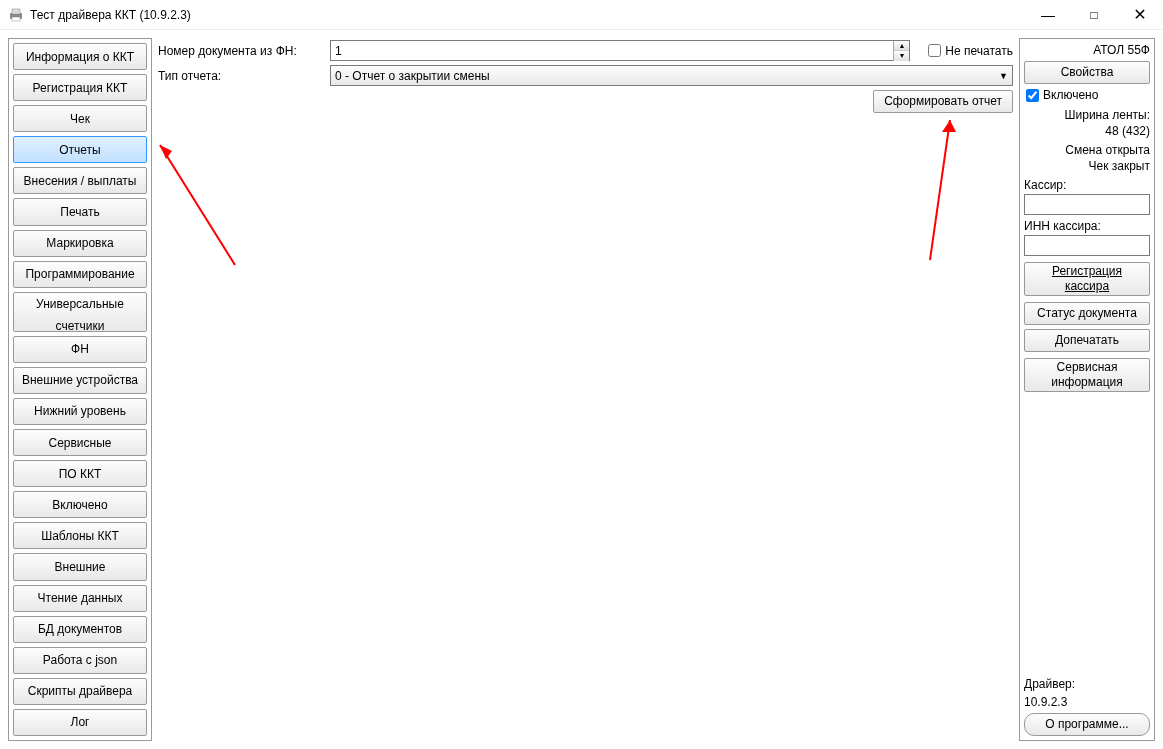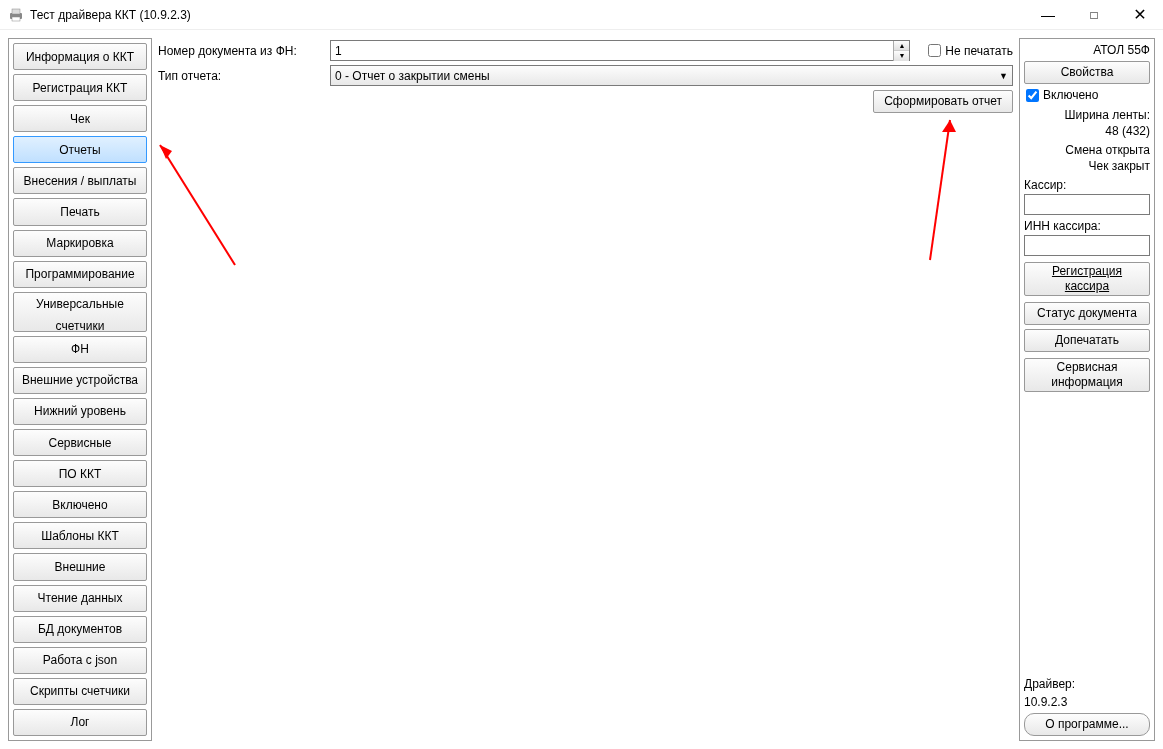--- a/index.html
+++ b/index.html
@@ -75,21 +75,21 @@
       <button class="nav-btn">Внешние устройства</button>
       <button class="nav-btn">Нижний уровень</button>
       <button class="nav-btn">Сервисные</button>
       <button class="nav-btn">ПО ККТ</button>
       <button class="nav-btn">Включено</button>
       <button class="nav-btn">Шаблоны ККТ</button>
       <button class="nav-btn">Внешние</button>
       <button class="nav-btn">Чтение данных</button>
       <button class="nav-btn">БД документов</button>
       <button class="nav-btn">Работа с json</button>
-      <button class="nav-btn">Скрипты счетчики</button>
+      <button class="nav-btn">Скрипты драйвера</button>
       <button class="nav-btn">Лог</button>
     </div>
 
   <div class="center-panel">
     <div class="form-row">
       <span class="label">Номер документа из ФН:</span>
       <div class="num-input-wrap">
         <input type="text" value="1" style="">
         <div class="spinner">
           <div>▲</div>

